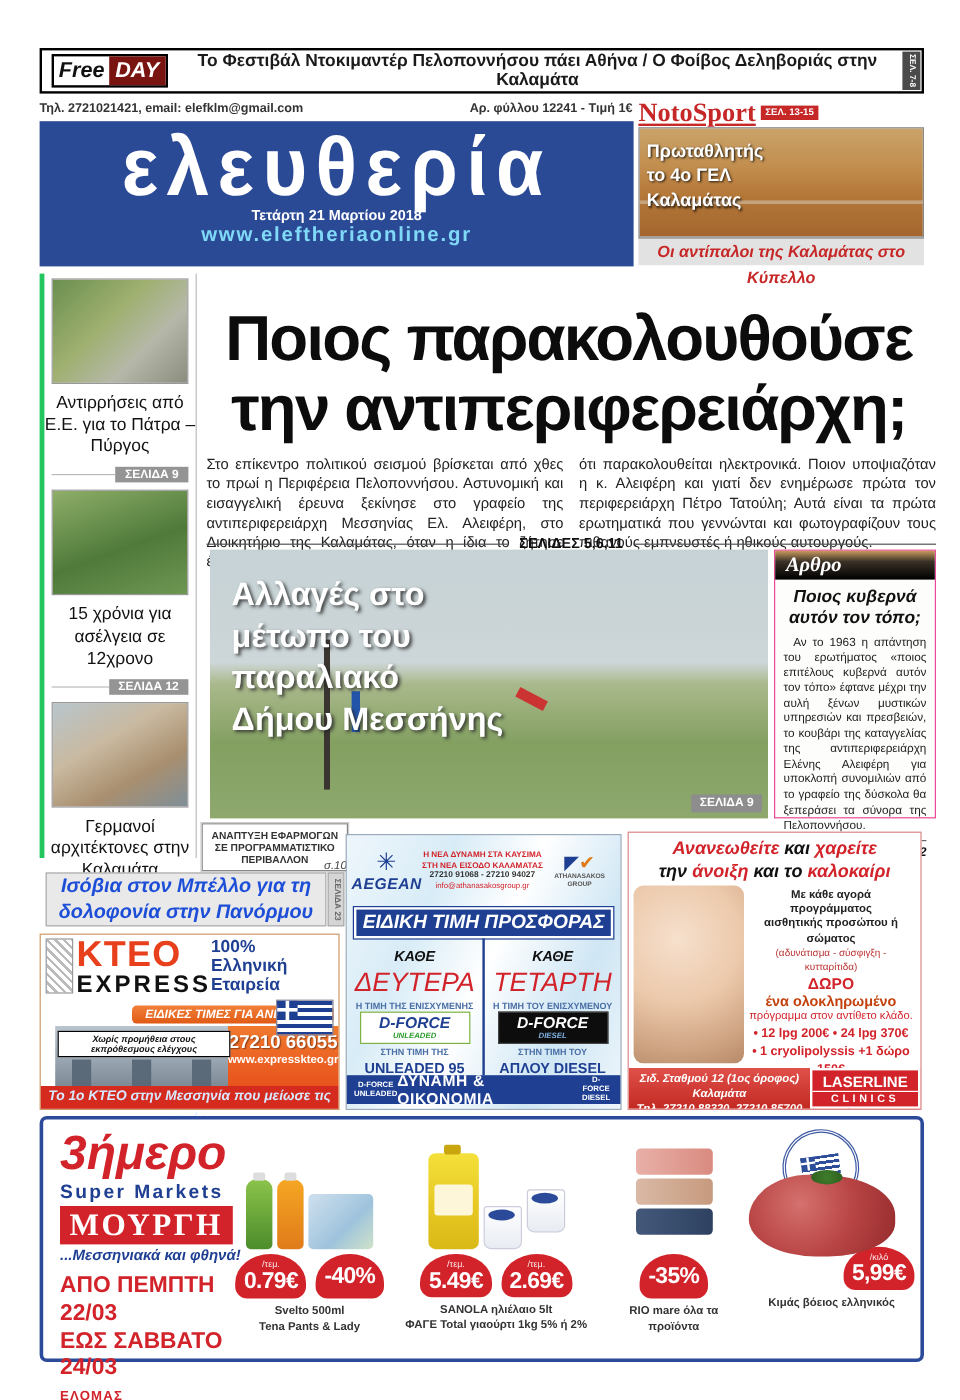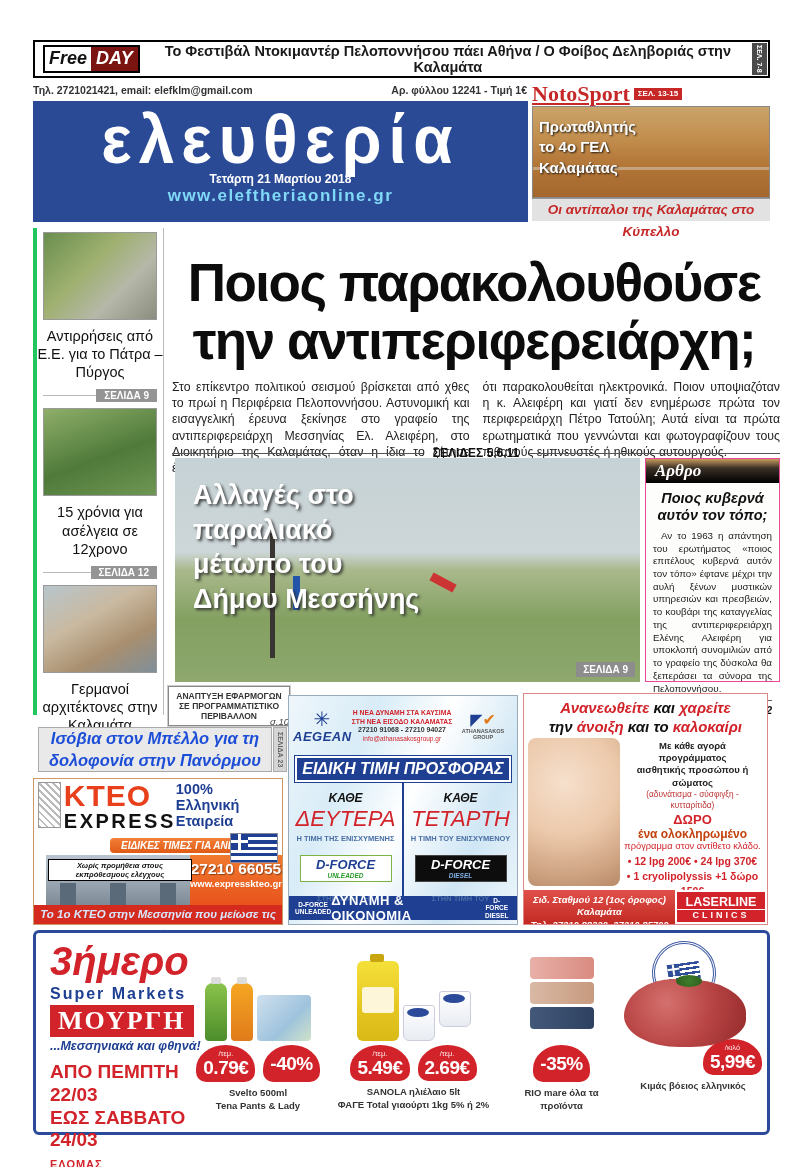--- a/index.html
+++ b/index.html
@@ -137,21 +137,21 @@
   #aeggrp .ic .tri{color:#1e3f92;} #aeggrp .ic .chk{color:#e07b1a;}
   #aeggrp .nm{font-size:5.5px;color:#555;font-weight:700;}
   #aegbanner{margin:0 6px;background:#1e3f92;border:2px solid #fff;box-shadow:0 0 0 1px #1e3f92;
              color:#fff;font-weight:800;font-style:italic;font-size:16px;text-align:center;padding:2px 0;}
   #aegcols{display:flex;height:114px;}
   .aegcol{flex:1;text-align:center;padding-top:6px;}
   .aegcol.right{border-left:2px solid #1e3f92;}
   .aegday .k{font-size:12px;font-weight:800;font-style:italic;color:#111;}
   .aegday .d{font-size:22px;font-weight:400;font-style:italic;color:#d2232a;}
   .aegsub{font-size:7.5px;font-weight:700;color:#4a6fa5;margin-top:2px;}
-  .dforce{margin:12px auto;width:90px;height:25px;position:relative;}
+  .dforce{margin:0 auto;width:90px;height:25px;position:relative;}
   .dforce.un{background:#fff;border:1px solid #7cb342;}
   .dforce.un .nm{color:#1e3f92;}
   .dforce.un .sb{color:#2a9a2a;}
   .dforce.di{background:#0d0d0d;border:1px solid #444;}
   .dforce.di .nm{color:#fff;}
   .dforce.di .sb{color:#7fb2e5;}
   .dforce .nm{font-size:13px;font-weight:800;font-style:italic;line-height:17px;}
   .dforce .sb{font-size:6.5px;font-weight:800;font-style:italic;line-height:1;}
   .aegprod{font-size:12px;font-weight:800;color:#1e3f92;margin-top:2px;}
   #aegfoot{height:24px;background:#1e3f92;display:flex;align-items:center;justify-content:space-between;
@@ -309,22 +309,22 @@
     <span class="txt">ΣΕΛΙΔΕΣ 5,6,11</span>
     <div class="rule"></div>
   </div>
 
   <div class="abs" id="feature">
     <div class="pole"></div>
     <div class="swing"></div>
     <div class="slide"></div>
     <div id="featcap">
       <div>Αλλαγές στο</div>
+      <div>μέτωπο του</div>
       <div>παραλιακό</div>
-      <div>μέτωπο του</div>
       <div>Δήμου Μεσσήνης</div>
     </div>
     <div id="featpage">ΣΕΛΙΔΑ 9</div>
   </div>
 
   <div class="abs" id="arthro">
     <div id="arthdr">Αρθρο</div>
     <div id="artitle">Ποιος κυβερνά αυτόν τον τόπο;</div>
     <div id="arbody">Αν το 1963 η απάντηση του ερωτήματος «ποιος επιτέλους κυβερνά αυτόν τον τόπο» έφτανε μέχρι την αυλή ξένων μυστικών υπηρεσιών και πρεσβειών, το κουβάρι της καταγγελίας της αντιπεριφερειάρχη Ελένης Αλειφέρη για υποκλοπή συνομιλιών από το γραφείο της δύσκολα θα ξεπεράσει τα σύνορα της Πελοποννήσου.</div>
     <div id="arfoot">ΣΕΛΙΔΑ 2</div>

